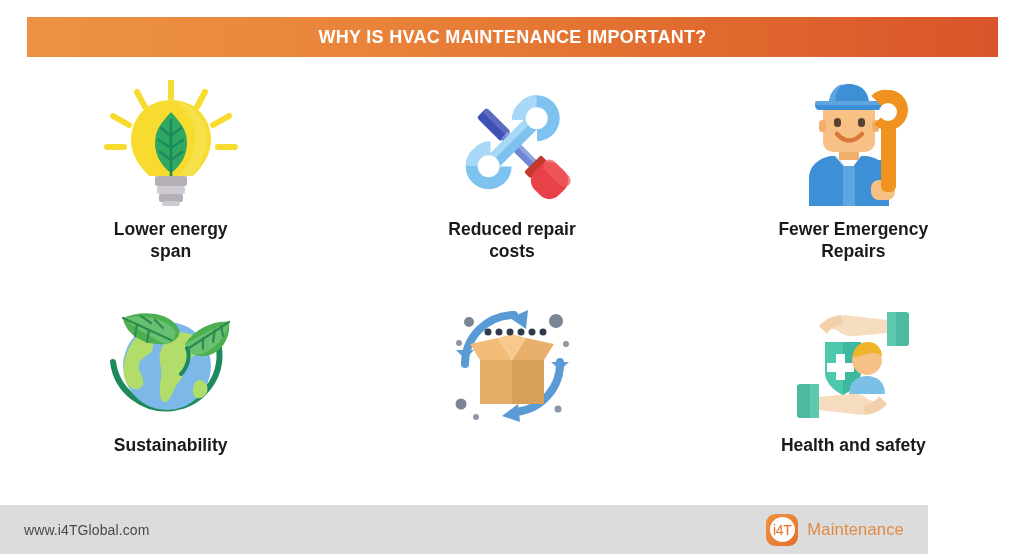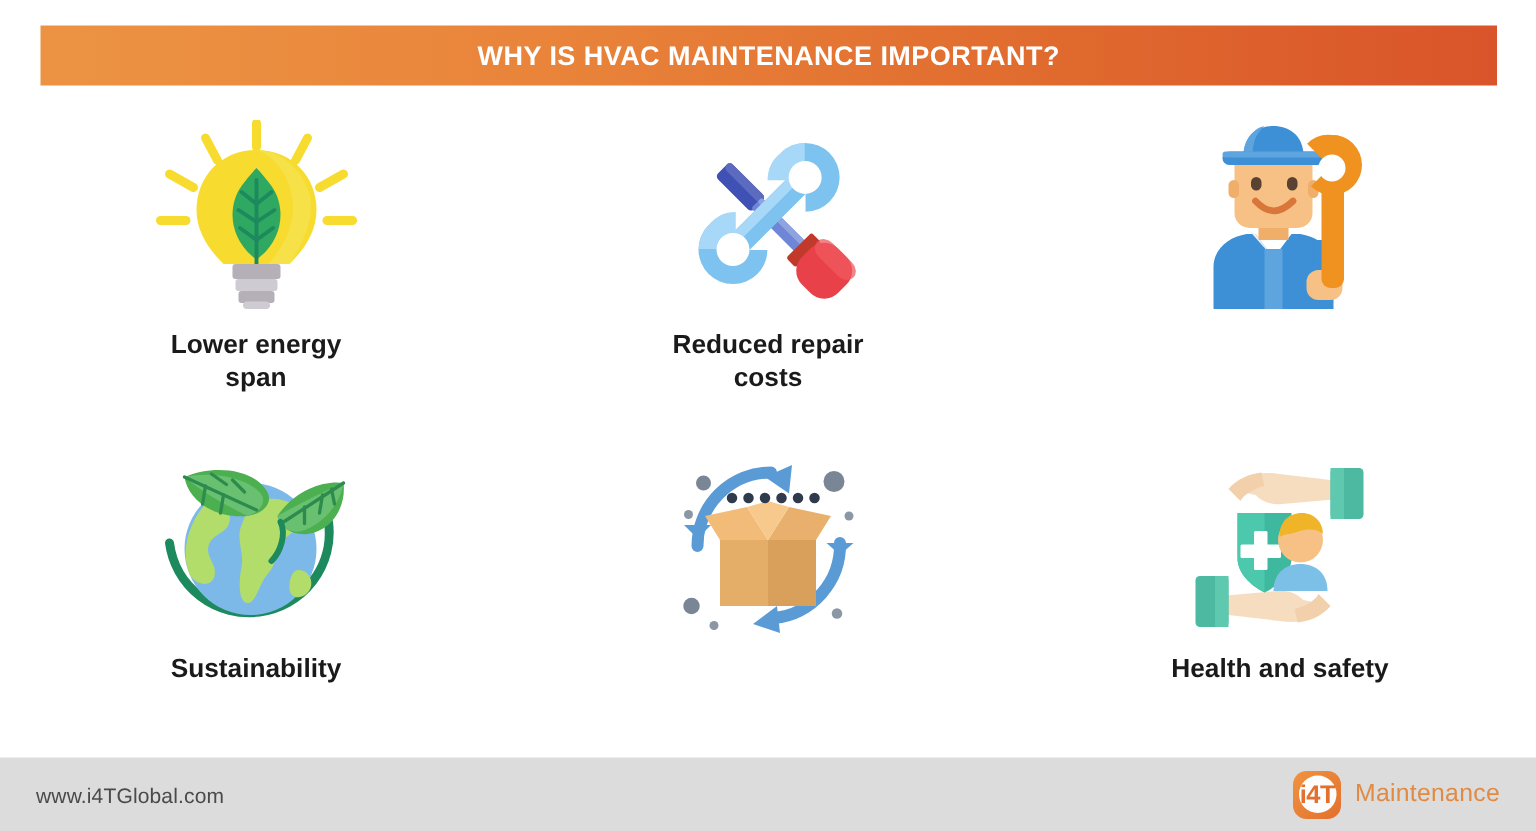--- a/index.html
+++ b/index.html
@@ -77,21 +77,21 @@
     line-height: 1.28;
     max-width: 250px;
     white-space: pre-line;
   }
 
   
   .footer {
     position: absolute;
     left: 0;
     bottom: 0;
-    width: 1024px;
+    width: 928px;
     height: 49px;
     background: #dcdcdc;
     display: flex;
     align-items: center;
     justify-content: space-between;
     padding: 0 24px;
     box-sizing: border-box;
   }
   .footer-url {
     font-size: 14px;
@@ -114,22 +114,22 @@
     justify-content: center;
   }
   .brand-mark-inner {
     width: 25px;
     height: 25px;
     border-radius: 50%;
     background: #fdfdfd;
     display: flex;
     align-items: center;
     justify-content: center;
-    font-size: 17px;
-    font-weight: bold;
+    font-size: 14px;
+    font-weight: normal;
     color: #e2702e;
     letter-spacing: -0.3px;
   }
   .brand-name {
     font-size: 16.5px;
     color: #e08a43;
     letter-spacing: 0.2px;
   }
 </style>
 </head>
@@ -237,20 +237,22 @@
         <rect x="86" y="100" width="24" height="20" rx="8" fill="#f7c185"></rect>
 
         <g>
           <rect x="96" y="40" width="15" height="72" rx="6" fill="#f0921f"></rect>
           <path d="M103 10 a20 20 0 1 1 0 40 a20 20 0 0 1 -14 -5.8 l 11.5 -11.5 a 7.5 7.5 0 0 0 5.5 -11 z" fill="#f0921f"></path>
           <path d="M103 10 a20 20 0 0 1 14 5.8 l -11.5 11.5 a 7.5 7.5 0 0 0 -7.6 0 l -11.5 -11.5 a20 20 0 0 1 16.6 -5.8 z" fill="#f0921f"></path>
           <circle cx="103" cy="32" r="9" fill="#ffffff"></circle>
         </g>
       </svg>
     </div>
+    <div class="cell-label">Fewer Emergency
+Repairs</div>
   </div>
 
   <div class="cell cell-row2">
     <div class="icon-wrap icon-wrap-sm">
       <svg width="140" height="120" viewBox="0 0 140 120">
 
         <path d="M12 58 A52 52 0 1 0 118 44" stroke="#1d8a5e" stroke-width="6" fill="none" stroke-linecap="round"></path>
 
         <circle cx="66" cy="62" r="44" fill="#7db9e8"></circle>
         <path d="M66 18 a44 44 0 0 1 0 88 a44 44 0 0 0 0 -88 z" fill="#6aabdf" opacity="0.6"></path>

